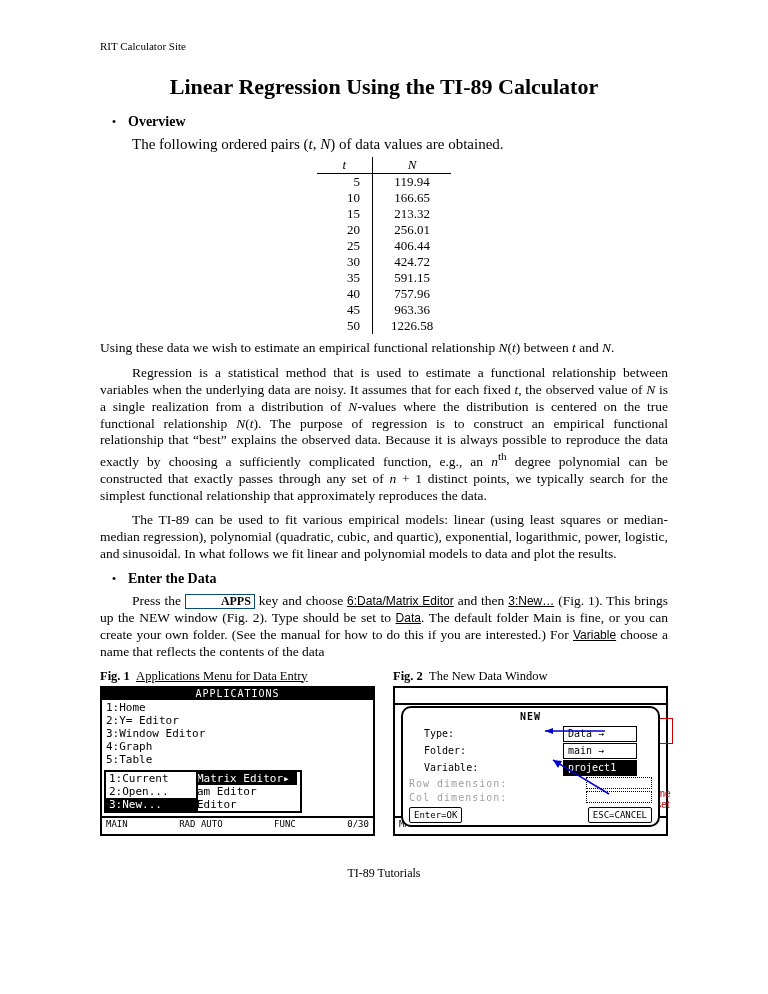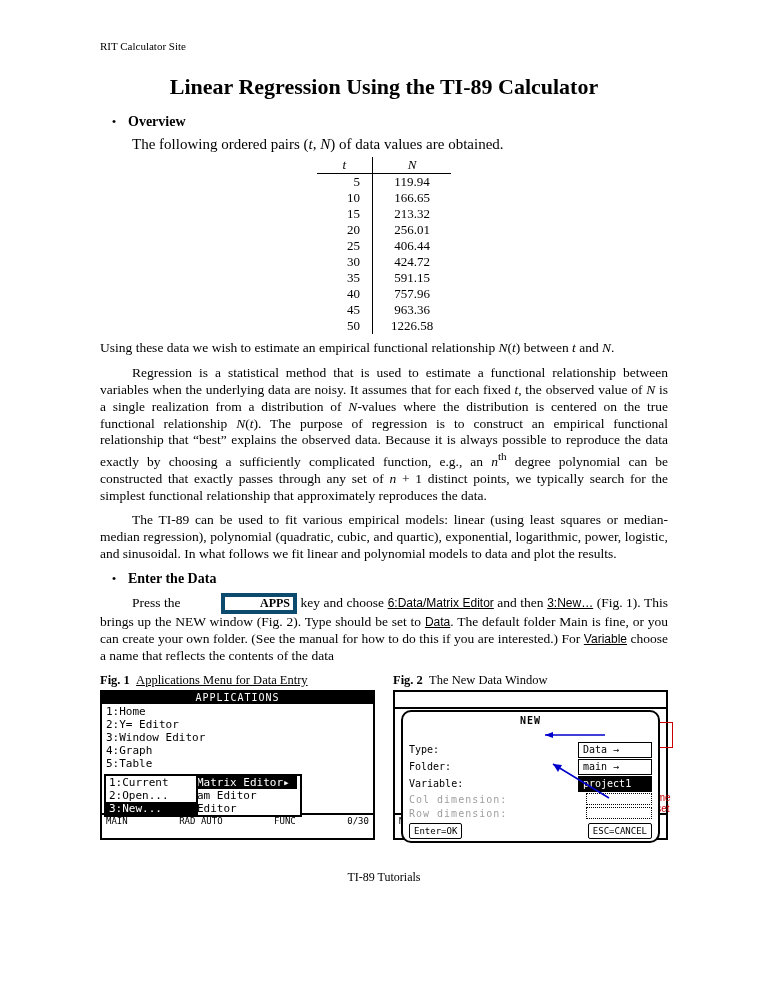--- a/index.html
+++ b/index.html
@@ -71,27 +71,26 @@
   table.data-table td.col-t {
     border-right: 1px solid #000;
     text-align: right;
     padding-right: 12px;
     padding-left: 30px;
   }
   table.data-table th.col-t {
     border-right: 1px solid #000;
   }
   .key-box {
-    border: 4px solid #0c4a6e;
+    border: 1px solid #0c4a6e;
     padding: 0 3px;
     font-weight: bold;
     font-size: 12px;
     display: inline-block;
     line-height: 1.1;
-    margin-left: 37px;
   }
   .sans {
     font-family: Arial, Helvetica, sans-serif;
     font-size: 12px;
     text-decoration: underline;
   }
   .figs-row {
     display: flex;
     gap: 18px;
     margin-top: 8px;
@@ -167,21 +166,21 @@
     border-left: none;
     background: #fff;
     font-size: 11px;
     line-height: 13px;
     padding: 0 3px;
     z-index: 2;
     white-space: pre;
   }
   .calc-status {
     position: absolute;
-    left: 0; right: 0; bottom: 11px;
+    left: 0; right: 0; bottom: 4px;
     border-top: 2px solid #000;
     font-size: 9px;
     line-height: 12px;
     padding: 0 4px;
     display: flex;
     justify-content: space-between;
     background: #fff;
   }
 
   
@@ -196,27 +195,27 @@
     background: #fff;
     font-size: 10px;
     line-height: 14px;
     z-index: 2;
   }
   .dialog-title {
     text-align: center;
     font-size: 10px;
     letter-spacing: 1px;
     font-weight: bold;
-    margin-bottom: 14px;
+    margin-bottom: 2px;
   }
   .dialog-row {
     display: flex;
     justify-content: space-between;
     align-items: center;
-    margin: 1px 0;
+    margin: 1px 15px;
     gap: 32px;
   }
   .dialog-label { white-space: pre; }
   .dialog-val-box {
     border: 1px solid #000;
     padding: 0 4px;
     min-width: 64px;
     text-align: left;
     background: #fff;
     font-size: 10px;
@@ -402,25 +401,25 @@
           </div>
           <div class="dialog-row">
             <span class="dialog-label">Folder:</span>
             <span class="dialog-val-box">main →</span>
           </div>
           <div class="dialog-row">
             <span class="dialog-label">Variable:</span>
             <span class="dialog-val-box dialog-val-inv">project1</span>
           </div>
           <div class="dotrow">
+            <span style="opacity:.4">Row dimension:</span>
+            <span class="dotbox"></span>
+          </div>
+          <div class="dotrow">
             <span style="opacity:.4">Col dimension:</span>
-            <span class="dotbox"></span>
-          </div>
-          <div class="dotrow">
-            <span style="opacity:.4">Row dimension:</span>
             <span class="dotbox"></span>
           </div>
           <div class="dialog-buttons">
             <span class="pillbtn">Enter=OK</span>
             <span class="pillbtn">ESC=CANCEL</span>
           </div>
         </div>
 
         <div class="calc-status">
           <span>MAIN</span>

